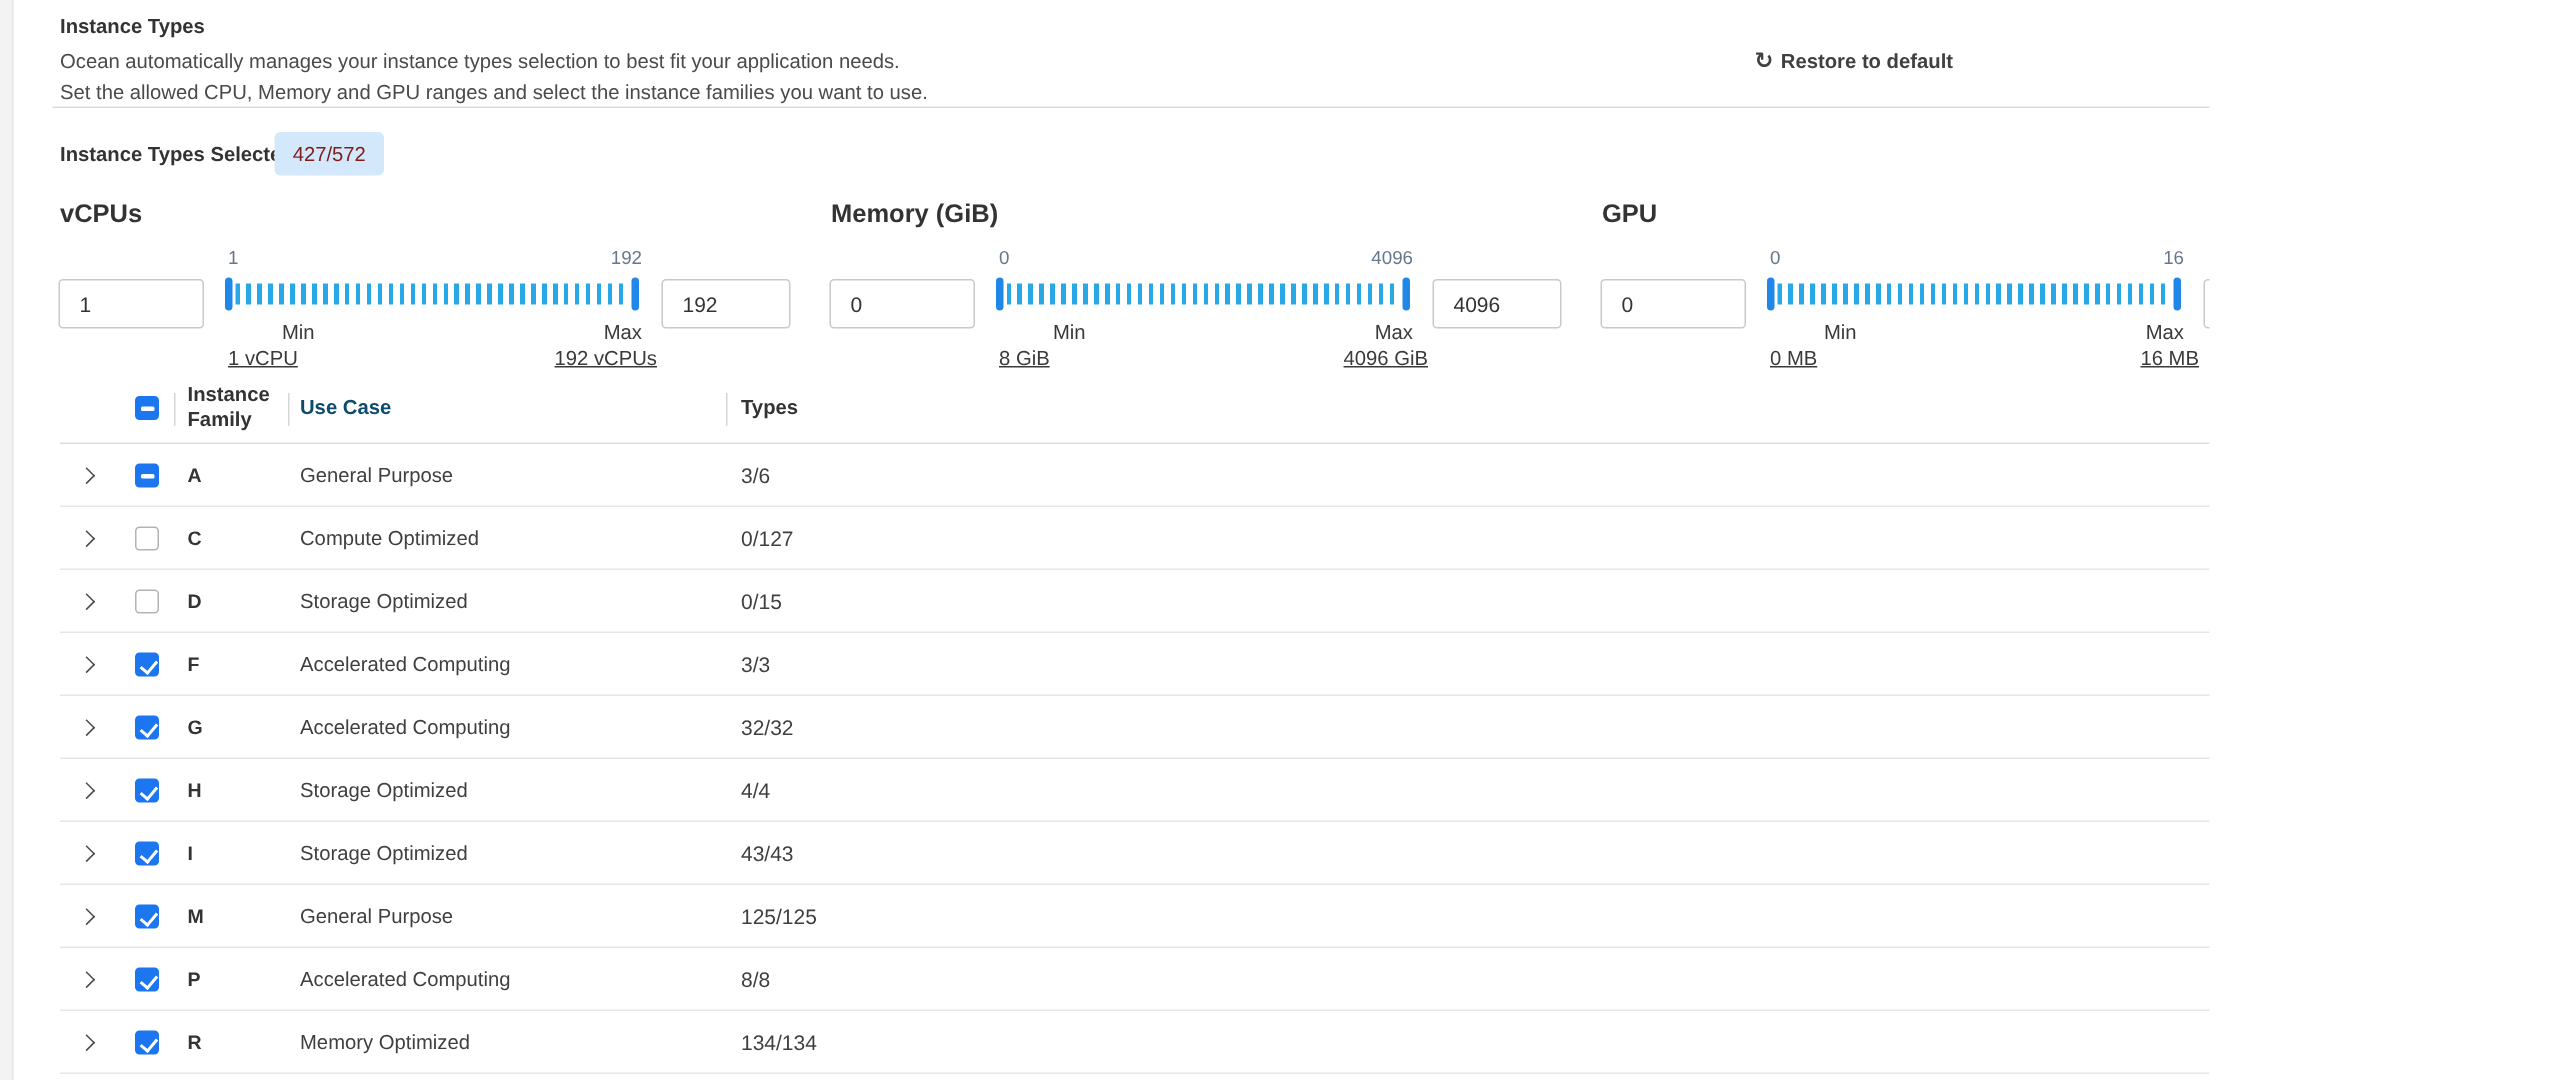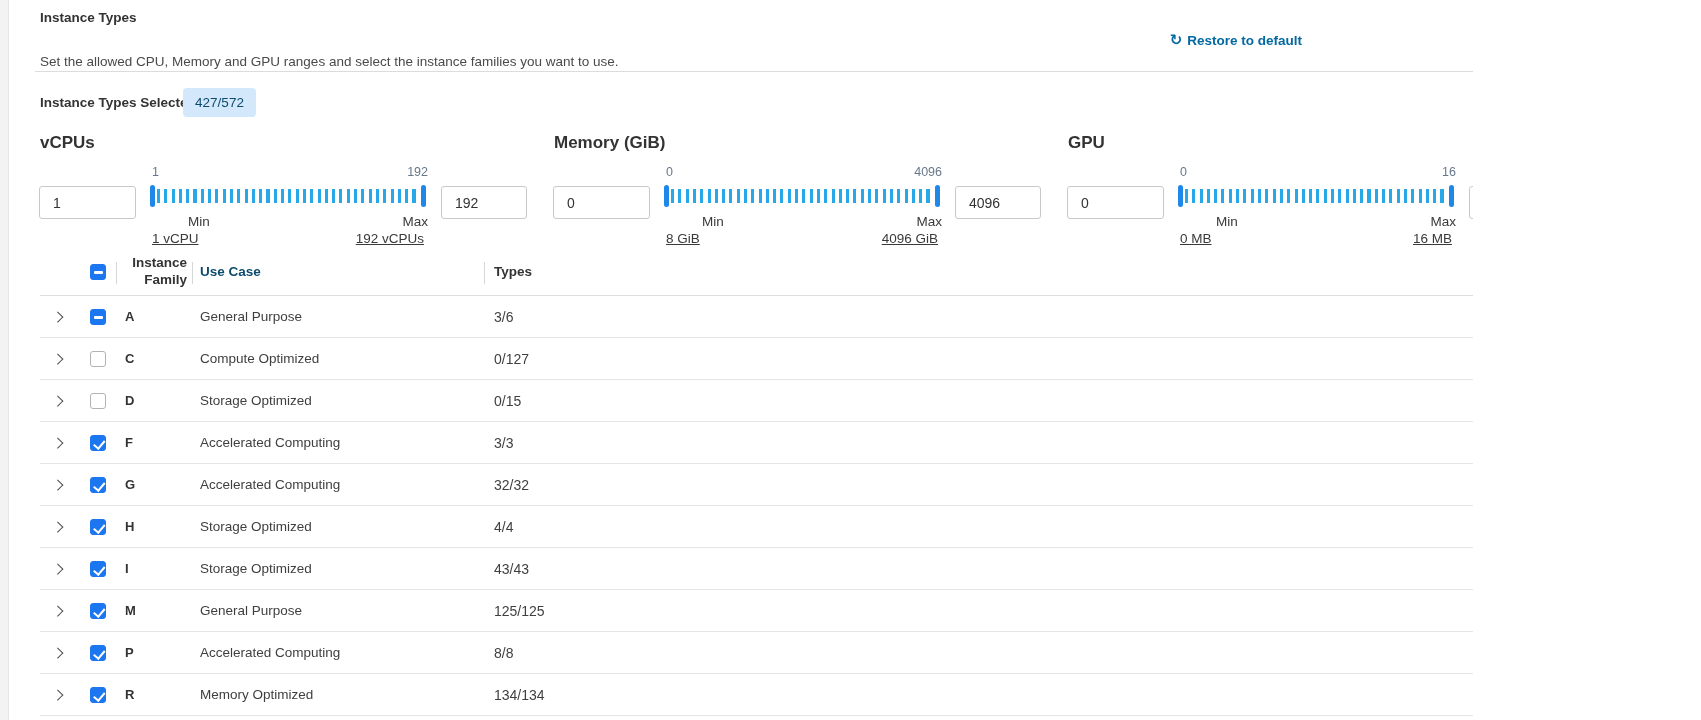--- a/index.html
+++ b/index.html
@@ -8,52 +8,52 @@
   #screen { position:relative; width:1473px; height:720px; background:#fff; overflow:hidden; }
 
   
   .left-strip { position:absolute; left:0; top:0; width:9px; height:720px; background:#f3f3f3; border-right:1px solid #e7e7e7; }
   .right-strip { position:absolute; left:1693px; top:0; width:8px; height:720px; background:#000; z-index:50; }
 
   
   .page-title { position:absolute; left:40px; top:10px; font-size:13.5px; font-weight:700; color:#333; }
   .desc1 { position:absolute; left:40px; top:33px; font-size:13.5px; color:#4a4a4a; }
   .desc2 { position:absolute; left:40px; top:54px; font-size:13.5px; color:#4a4a4a; }
-  .restore { position:absolute; top:31px; right:171px; font-size:13.5px; font-weight:700; color:#0369a1; cursor:pointer; }
+  .restore { position:absolute; top:31px; right:171px; font-size:13.5px; font-weight:700; color:#404040; cursor:pointer; }
   .restore .ricon { font-size:15px; margin-right:5px; font-weight:700; }
   .top-divider { position:absolute; left:35px; top:71px; width:1495px; height:1px; background:#dcdcdc; }
 
   
   .selected-label { position:absolute; left:40px; top:95px; font-size:13.5px; font-weight:700; color:#333; }
   .badge { position:absolute; left:183px; top:88px; width:73px; height:29px; background:#d3e8fb; border-radius:4px;
-           display:flex; align-items:center; justify-content:center; font-size:13.5px; color:#0c4a6e; }
+           display:flex; align-items:center; justify-content:center; font-size:13.5px; color:#7f1d1d; }
 
   
   .sgroup { position:absolute; top:128px; width:515px; height:120px; }
   .sgroup.g0 { left:35px; } .sgroup.g1 { left:549px; } .sgroup.g2 { left:1063px; }
   .slabel { position:absolute; left:5px; top:5px; font-size:17px; font-weight:700; color:#333; }
   .sinput { position:absolute; top:58px; height:33px; border:1px solid #c9c9c9; border-radius:3px;
             font-family:inherit; font-size:14px; color:#333; padding-left:13px; background:#fff; outline:none; }
   .sinput.min { left:4px; width:97px; }
   .sinput.max { left:406px; width:86px; }
   .trackzone { position:absolute; left:115px; top:57px; width:276px; height:22px; }
   .ticks { position:absolute; left:7px; right:7px; top:4px; height:14px;
            background:repeating-linear-gradient(90deg,#29a8e8 0 3px,transparent 3px 7.3px); }
   .handle { position:absolute; top:0; width:5px; height:22px; border-radius:2.5px; background:#1f87e8; cursor:grab; }
   .handle.h-min { left:0; } .handle.h-max { right:0; }
   .range-lbl { position:absolute; top:37px; font-size:12.5px; color:#68788c; }
   .range-lbl.rmin { left:117px; }
   .range-lbl.rmax { right:122px; text-align:right; }
   .cap { position:absolute; top:86px; font-size:13.5px; color:#3a3a3a;margin-left:36px; }
   .cap.cmin { left:117px; } .cap.cmax { right:122px; text-align:right; }
   .sub { position:absolute; top:103px; font-size:13.5px; color:#3a3a3a;text-decoration:underline; }
-  .sub.smin { left:117px; } .sub.smax { right:126px; text-align:right;margin-left:16px; }
-
-  
-  .tbl-header { position:absolute; left:40px; top:252px; width:1593px; height:44px; border-bottom:1px solid #dedede;text-align:right; }
+  .sub.smin { left:117px; } .sub.smax { right:112px; text-align:right;margin-left:16px; }
+
+  
+  .tbl-header { position:absolute; left:40px; top:252px; width:1593px; height:44px; border-bottom:1px solid #dedede; }
   .hd-cb { position:absolute; left:50px; top:12px; }
   .hd-pipe { position:absolute; top:10px; width:1px; height:22px; background:#d6d6d6; }
   .hd-pipe.p1 { left:76px; } .hd-pipe.p2 { left:152px; } .hd-pipe.p3 { left:444px; }
   .hd-family { position:absolute; left:85px; top:3px; width:62px; font-size:13.5px; font-weight:700; color:#333; line-height:16.5px; }
   .hd-usecase { position:absolute; left:160px; top:12px; font-size:13.5px; font-weight:700; color:#0c4a6e; }
   .hd-types { position:absolute; left:454px; top:12px; font-size:13.5px; font-weight:700; color:#333; }
 
   .tbl-rows { position:absolute; left:40px; top:296px; width:1593px; }
   .trow { position:relative; height:42px; border-bottom:1px solid #e6e6e6; cursor:pointer; }
   .chev { position:absolute; left:14px; top:16px; width:9px; height:9px; }
@@ -78,20 +78,21 @@
   .chat-label { writing-mode:vertical-rl; transform:rotate(180deg); color:#fff; font-size:13.5px; font-weight:700; letter-spacing:0.5px; }
 </style>
 </head>
 <body>
 
 <div id="screen">
 
   <div class="left-strip"></div>
 
   <div class="page-title">Instance Types</div>
+  <div class="desc1">Ocean automatically manages your instance types selection to best fit your application needs.</div>
   <div class="desc2">Set the allowed CPU, Memory and GPU ranges and select the instance families you want to use.</div>
   <div class="restore"><span class="ricon">↻</span><span>Restore to default</span></div>
   <div class="top-divider"></div>
 
   <div class="selected-label">Instance Types Selected:</div>
   <div class="badge">427/572</div>
 
   <div class="sgroup g0">
     <div class="slabel">vCPUs</div>
     <input class="sinput min" value="1" style="">

